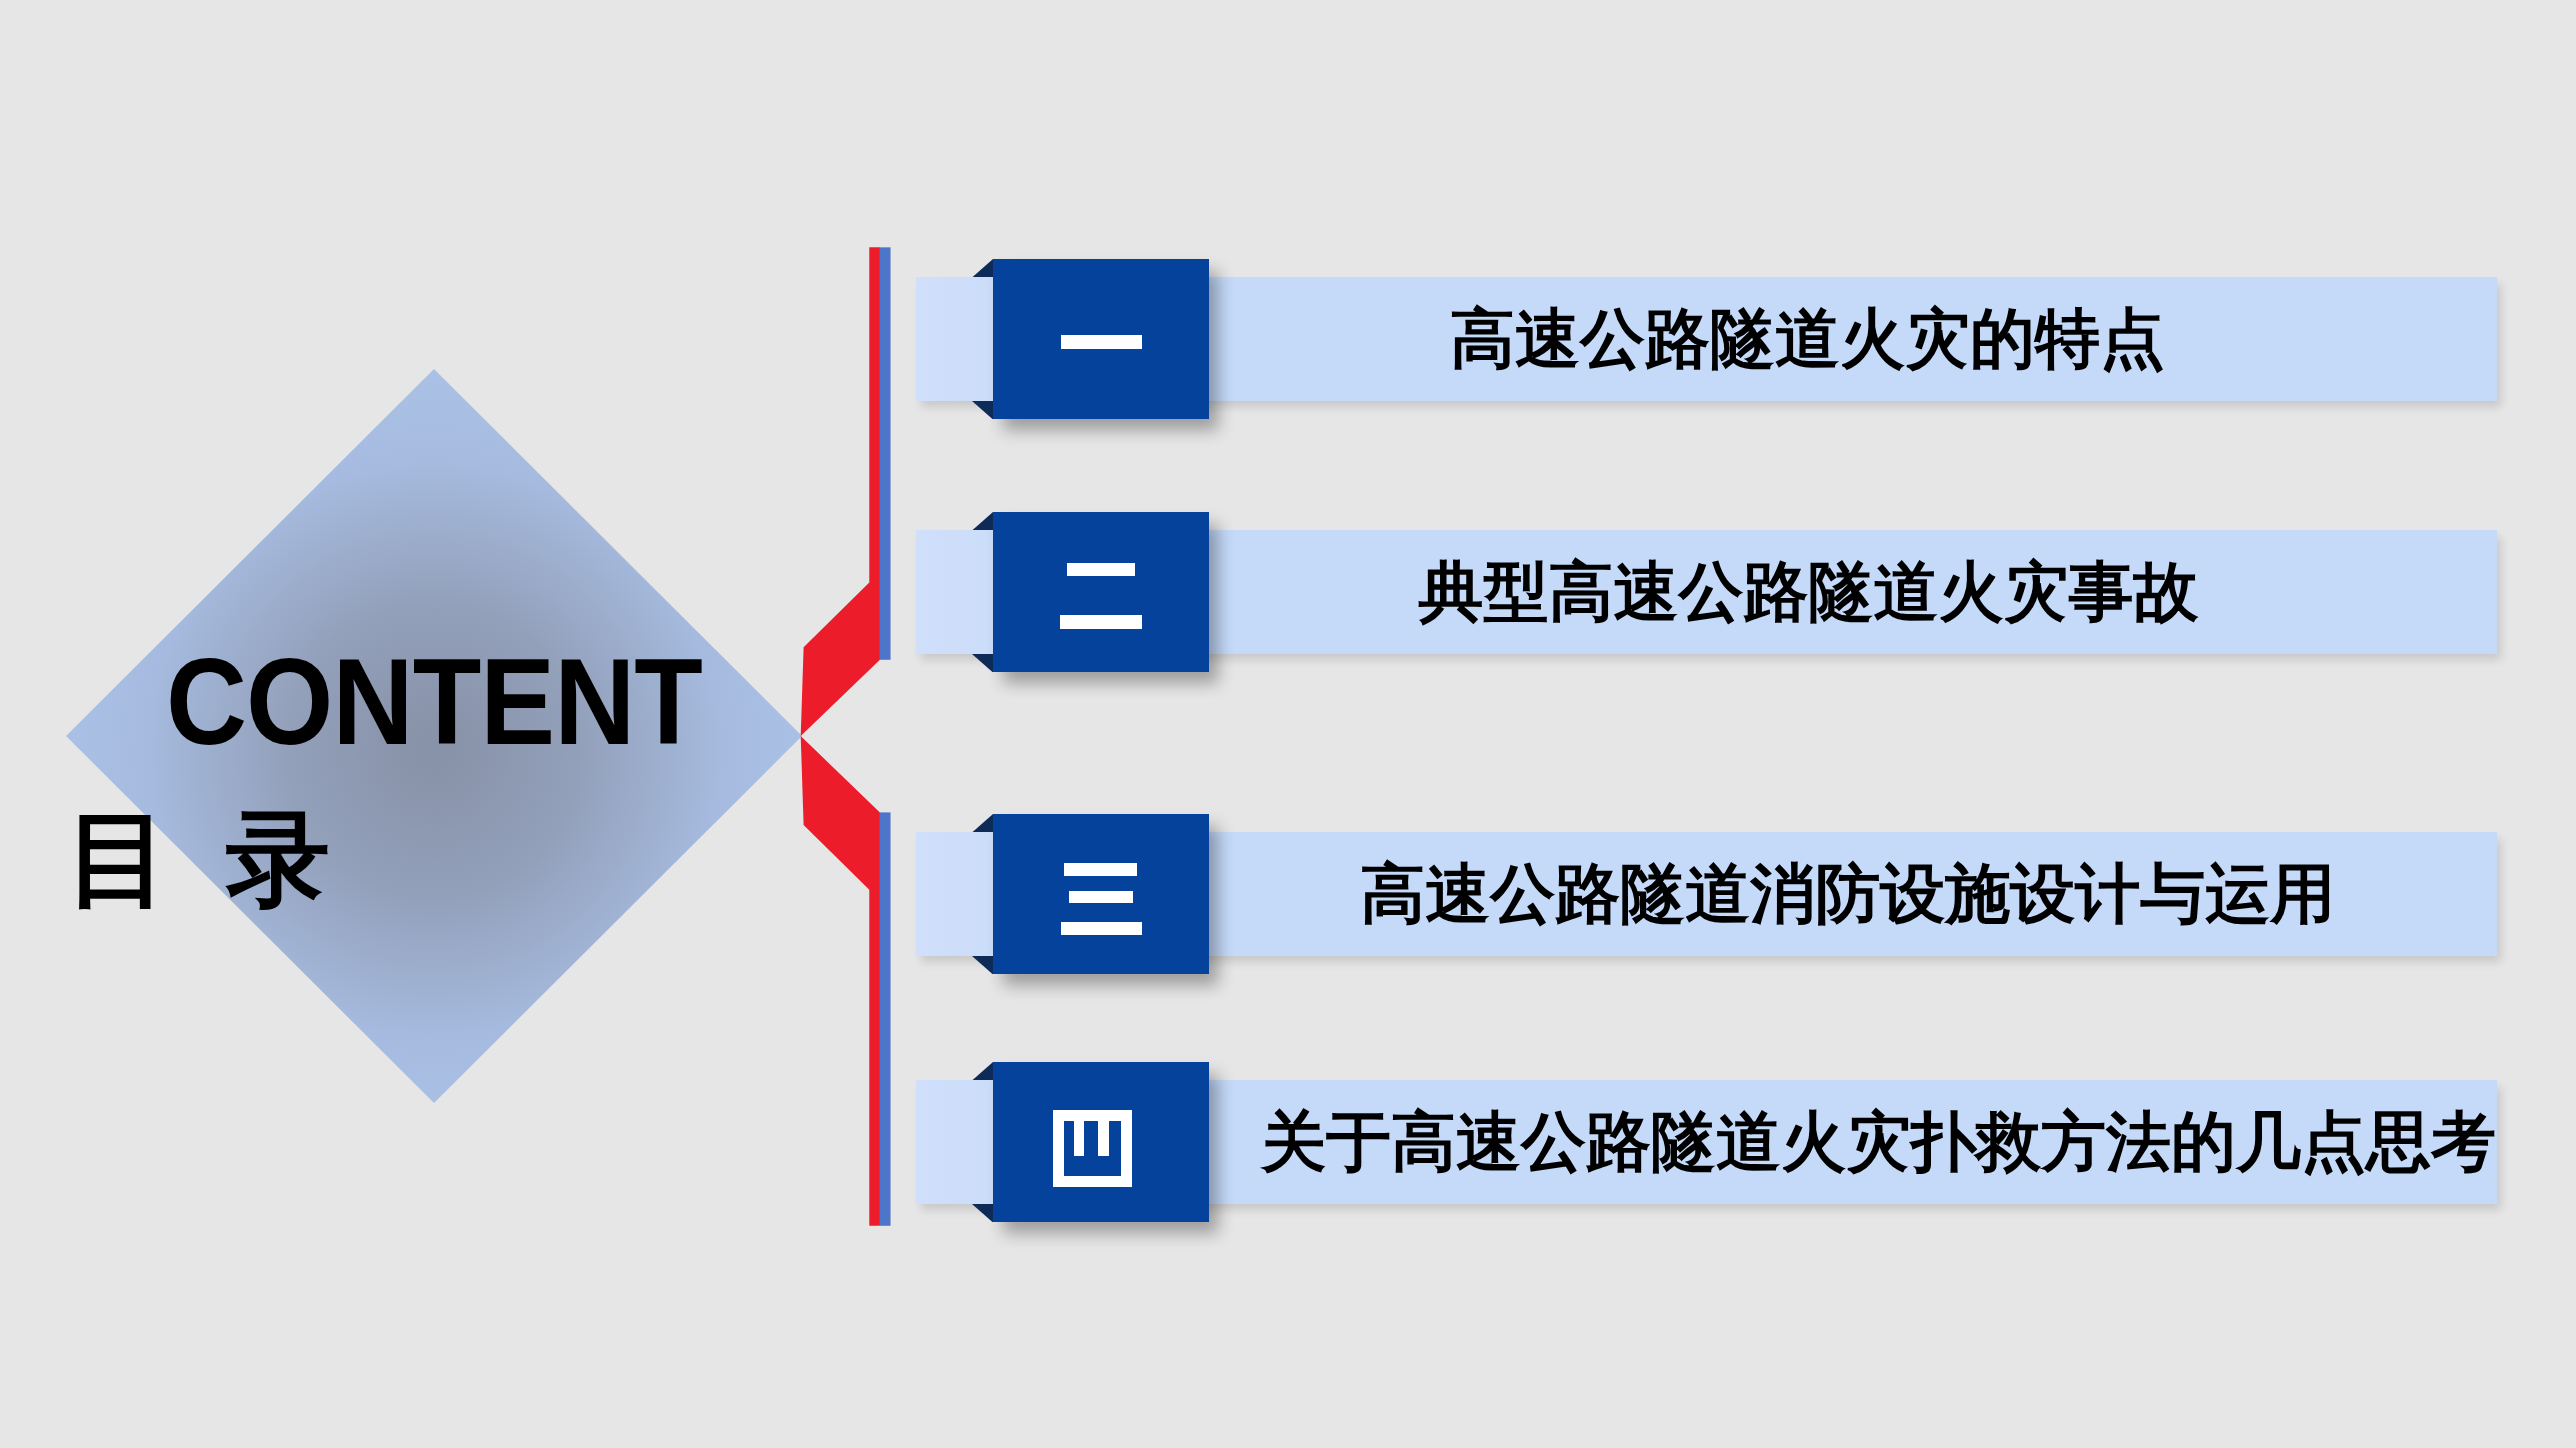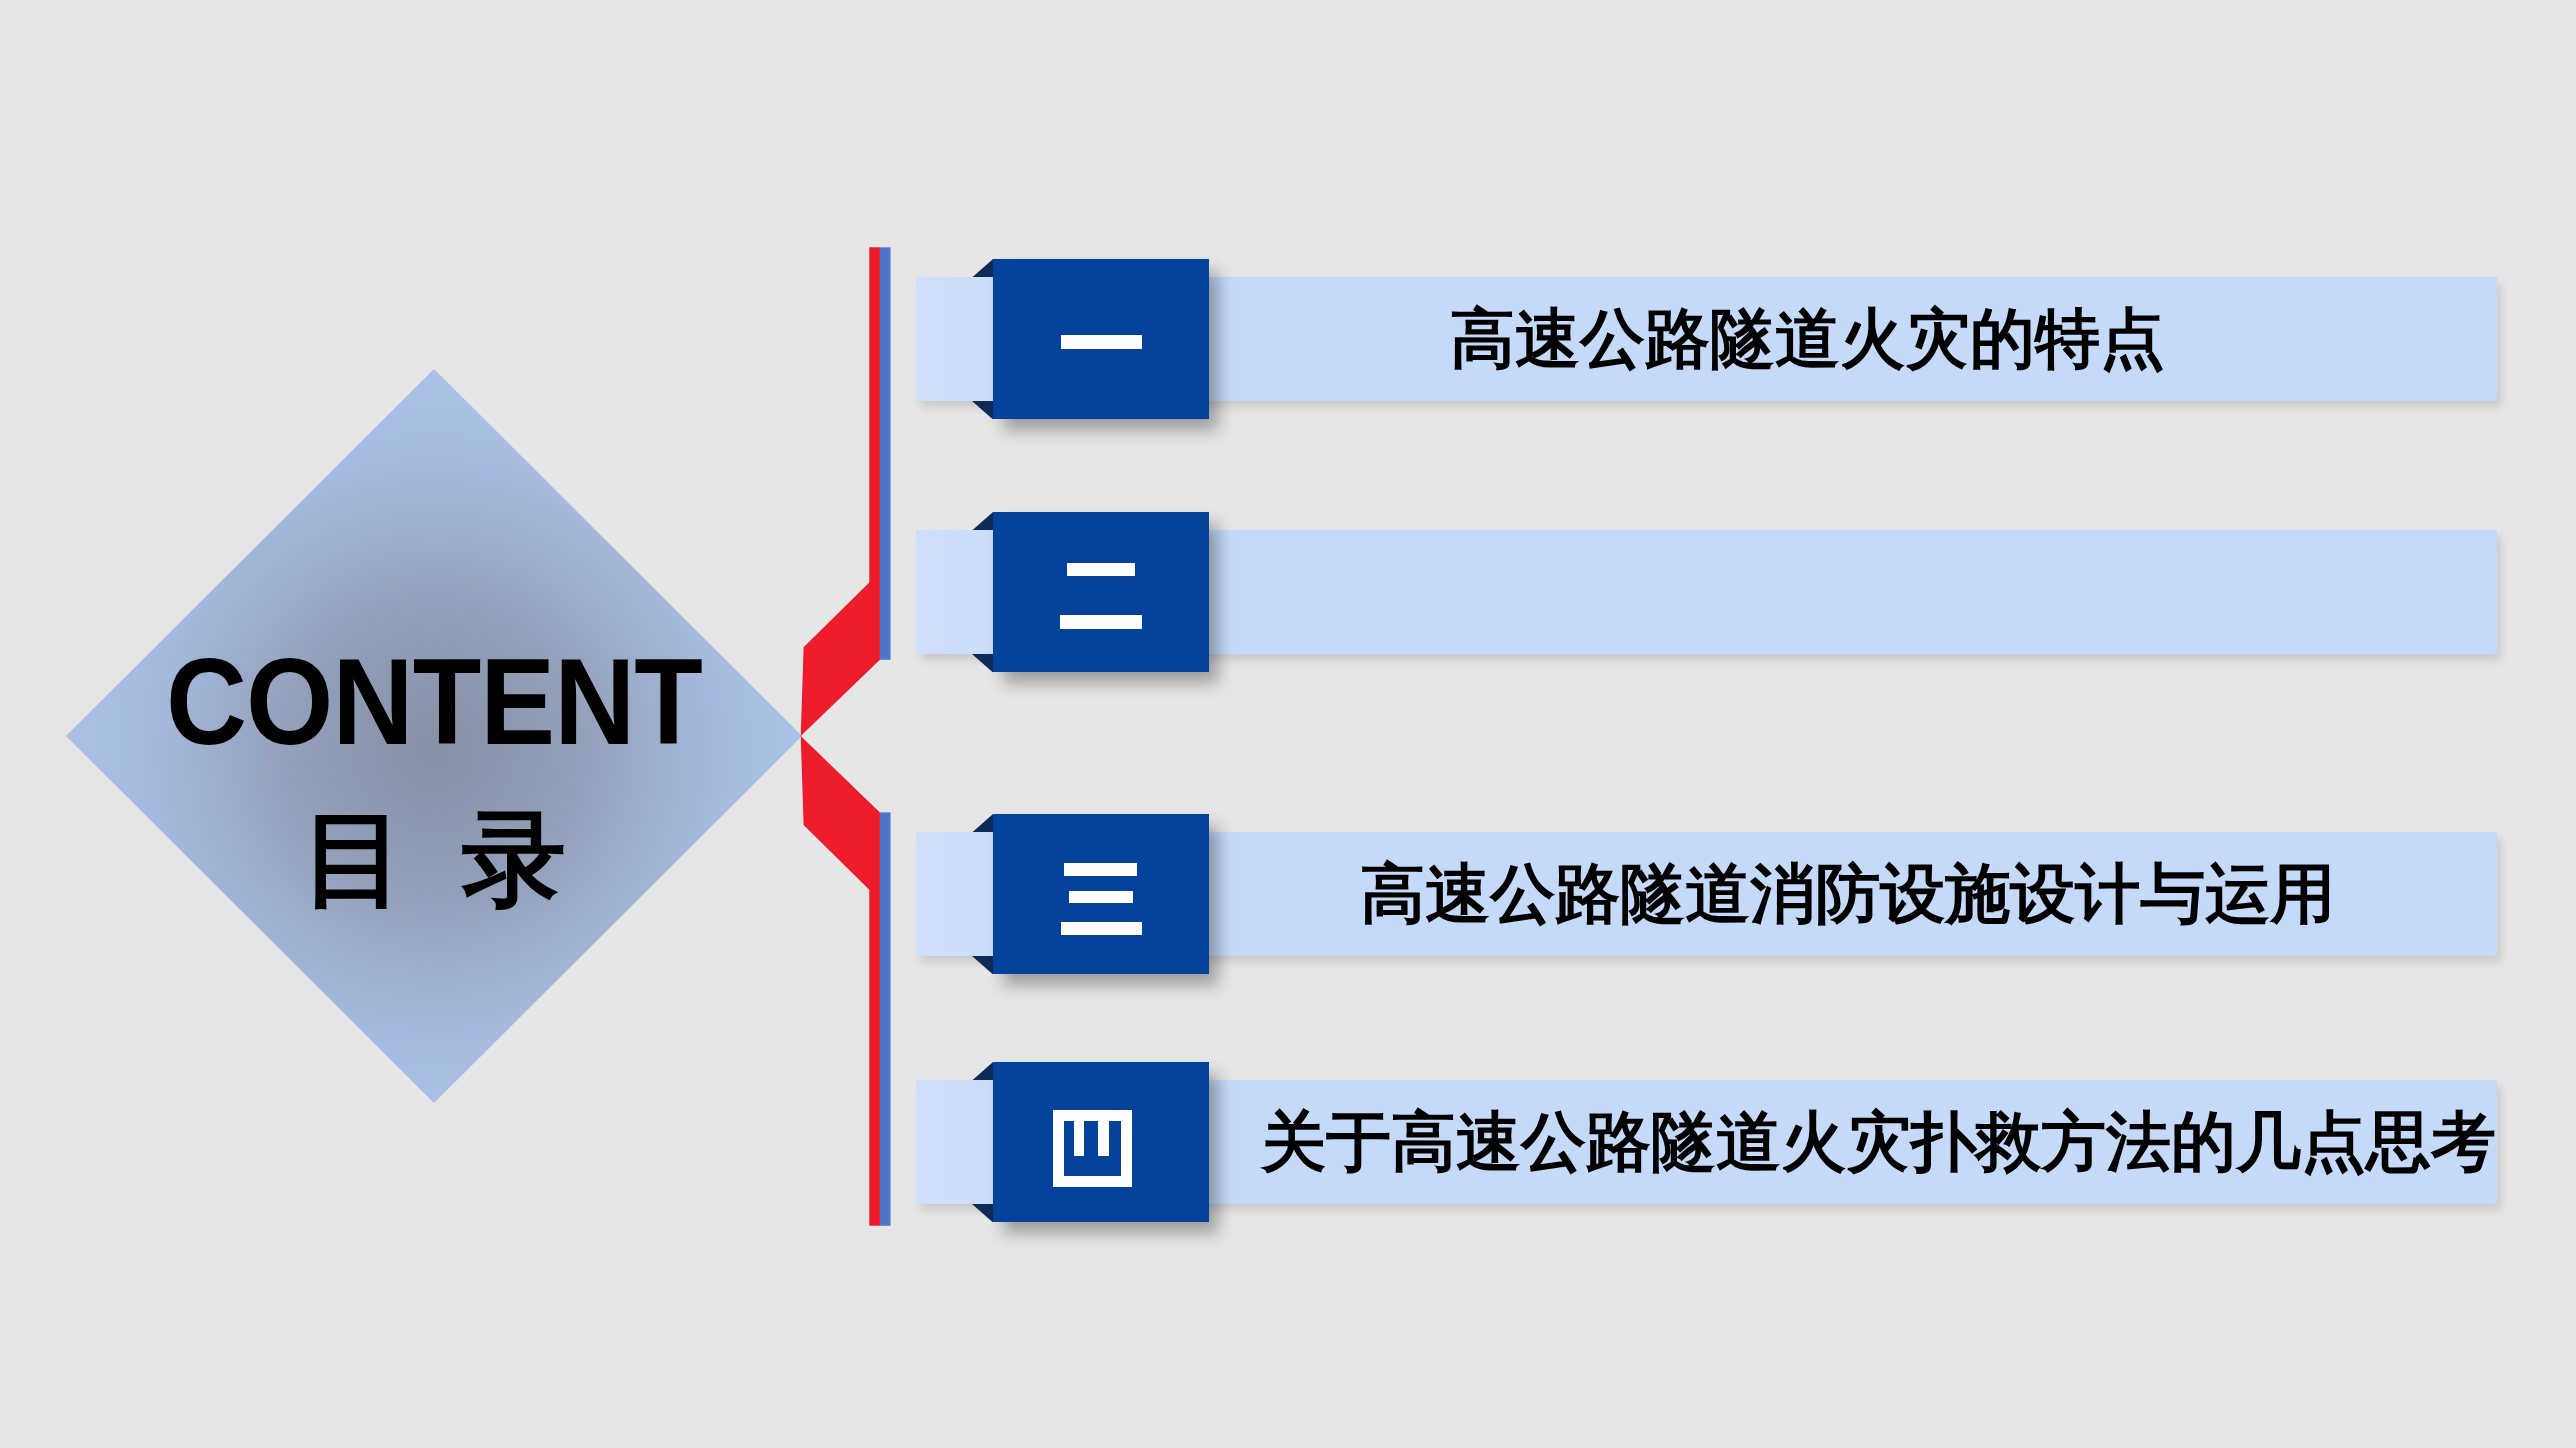--- a/index.html
+++ b/index.html
@@ -25,21 +25,21 @@
     background:radial-gradient(circle 386px at 50% 52%,
       var(--diamond-center) 0%, #93a0ba 38%, #a5bade 74%, var(--diamond-edge) 100%);
   }
   .diamond-title-en{
     position:absolute;left:66px;top:641px;width:736px;
     text-align:center;font-size:122px;line-height:1;font-weight:bold;
     color:var(--text-black);transform:scaleX(.92);letter-spacing:-1px;
   }
   .diamond-title-cn{
     position:absolute;left:66px;top:806px;width:736px;
-    text-align:center;font-size:104px;line-height:1.02;font-weight:bold;
+    font-size:104px;line-height:1.02;font-weight:bold;
     color:var(--text-black);word-spacing:27px;
   }
 
   
   .ribbon-svg{position:absolute;left:0;top:0;width:2576px;height:1449px;}
 
   
   .toc-row{position:absolute;left:916px;width:1581px;height:160px;}
   .row-1{top:259px;} .row-2{top:512px;} .row-3{top:814px;} .row-4{top:1062px;}
   .toc-bar{
@@ -117,20 +117,21 @@
     <div class="toc-bar"></div>
     <div class="toc-plate">
       <span class="sr-only">二</span>
       <span class="glyph" aria-hidden="true">
         <i class="stroke g2-s1"></i>
           <i class="stroke g2-s2"></i>
       </span>
     </div>
     <div class="fold fold-top"></div>
     <div class="fold fold-bottom"></div>
+    <div class="toc-label tx-2">典型高速公路隧道火灾事故</div>
   </div>
 
   <div class="toc-row row-4">
     <div class="toc-bar"></div>
     <div class="toc-plate">
       <span class="sr-only">四</span>
       <span class="glyph" aria-hidden="true">
         <span class="g4-frame">
             <i class="stroke g4-v1"></i>
             <i class="stroke g4-v2"></i>

